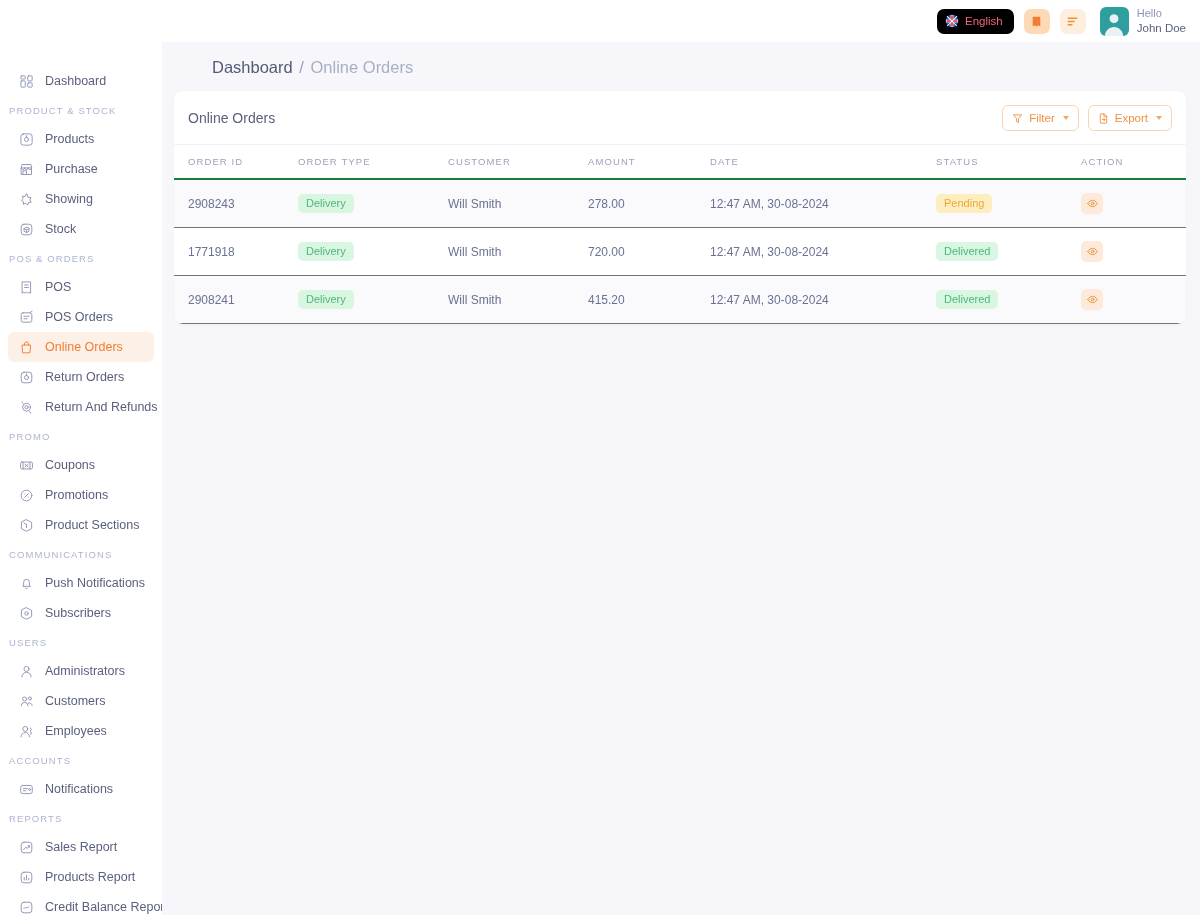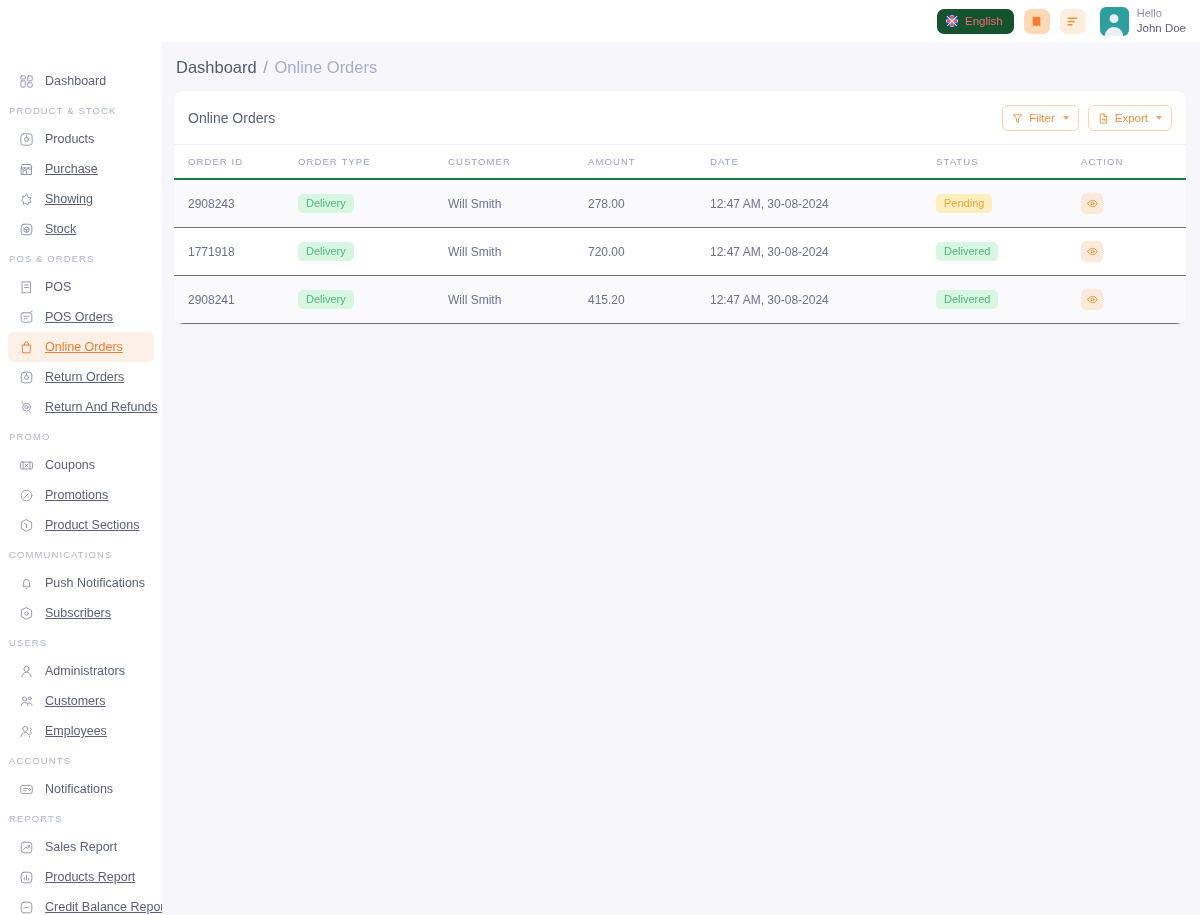--- a/index.html
+++ b/index.html
@@ -57,21 +57,21 @@
     gap: 11px;
     height: 30px;
     margin: 0 8px 0 8px;
     padding: 0 0 0 10px;
     border-radius: 6px;
     color: #5a5f7d;
     font-size: 12.5px;
     cursor: pointer;
     white-space: nowrap;
   }
-  .nav-item + .nav-item { margin-top: 0; text-decoration: underline; }
+  .nav-item + .nav-item { margin-top: 0; }
 
   .nav-item .nav-icon {
     width: 16px;
     height: 16px;
     flex: 0 0 16px;
     display: flex;
     align-items: center;
     justify-content: center;
     color: #8f94b3;
   }
@@ -107,21 +107,21 @@
     justify-content: flex-end;
     padding-right: 14px;
     gap: 10px;
     z-index: 10;
   }
 
   .lang-pill {
     display: flex;
     align-items: center;
     gap: 6px;
-    background: #14532d;
+    background: #000000;
     border-radius: 7px;
     height: 25px;
     padding: 0 11px 0 8px;
     color: #f4647a;
     font-size: 11.5px;
     cursor: pointer;
   }
   .flag-icon { width: 14px; height: 14px; display:block; }
 
   .icon-btn {
@@ -166,20 +166,21 @@
   
   .content {
     padding: 42px 14px 0 12px;
   }
 
   .breadcrumb {
     font-size: 16.5px;
     color: #5a5f7d;
     padding: 16px 0 14px 2px;
     font-weight: 400;
+    margin-left: 36px;
   }
   .breadcrumb .crumb-root { color: #545a73; }
   .breadcrumb .crumb-sep  { color: #9aa0bd; margin: 0 2px; }
   .breadcrumb .crumb-cur  { color: #a9aec7; }
 
   
   .card {
     background: #ffffff;
     border-radius: 9px;
     box-shadow: 0 1px 3px rgba(90, 95, 125, 0.05);

